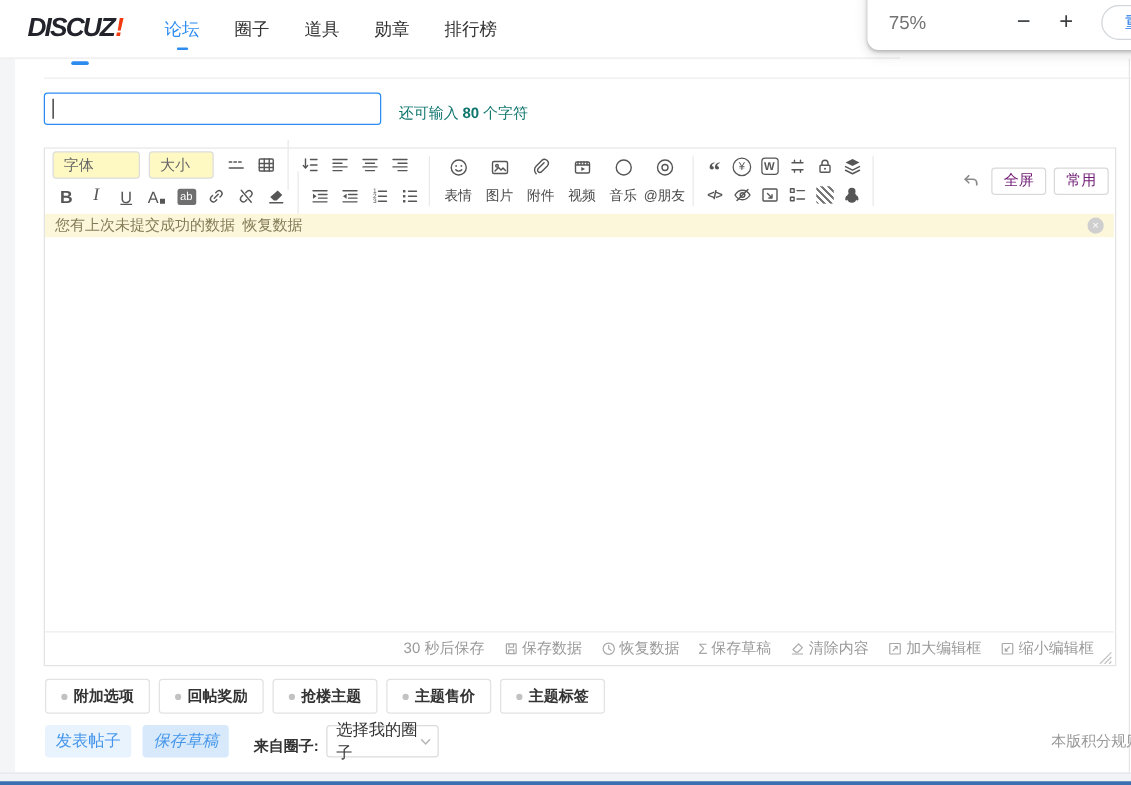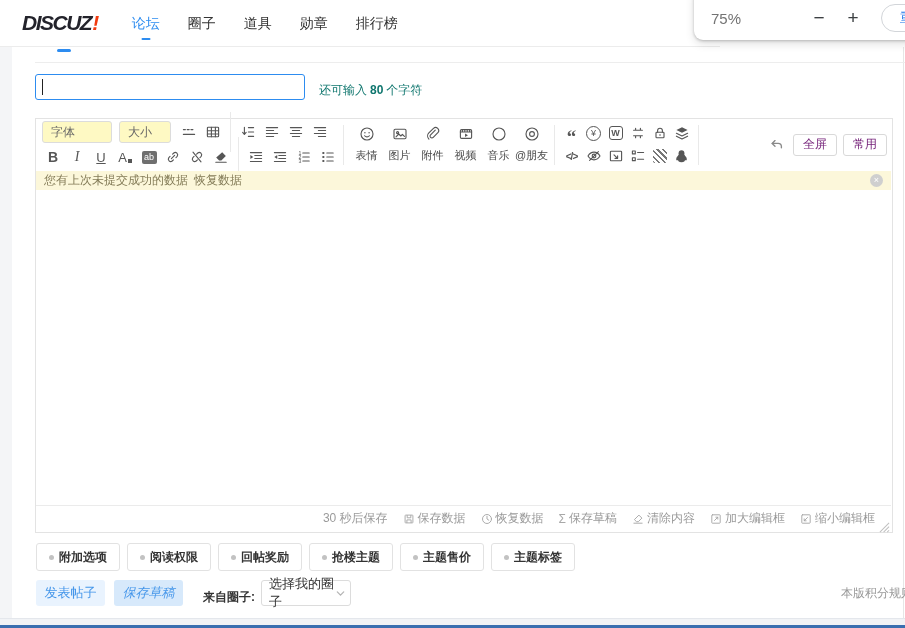--- a/index.html
+++ b/index.html
@@ -426,24 +426,20 @@
       <path d="M11 1 1 11M11 5 5 11M11 9 9 11"></path>
     </svg></span>
 
 <div class="abs options">
   <div class="opt-btn">
       <span class="opt-dot"></span>
       <span>附加选项</span>
     </div>
   <div class="opt-btn">
       <span class="opt-dot"></span>
-      <span>阅读权限</span>
-    </div>
-  <div class="opt-btn">
-      <span class="opt-dot"></span>
       <span>回帖奖励</span>
     </div>
   <div class="opt-btn">
       <span class="opt-dot"></span>
       <span>抢楼主题</span>
     </div>
   <div class="opt-btn">
       <span class="opt-dot"></span>
       <span>主题售价</span>
     </div>

